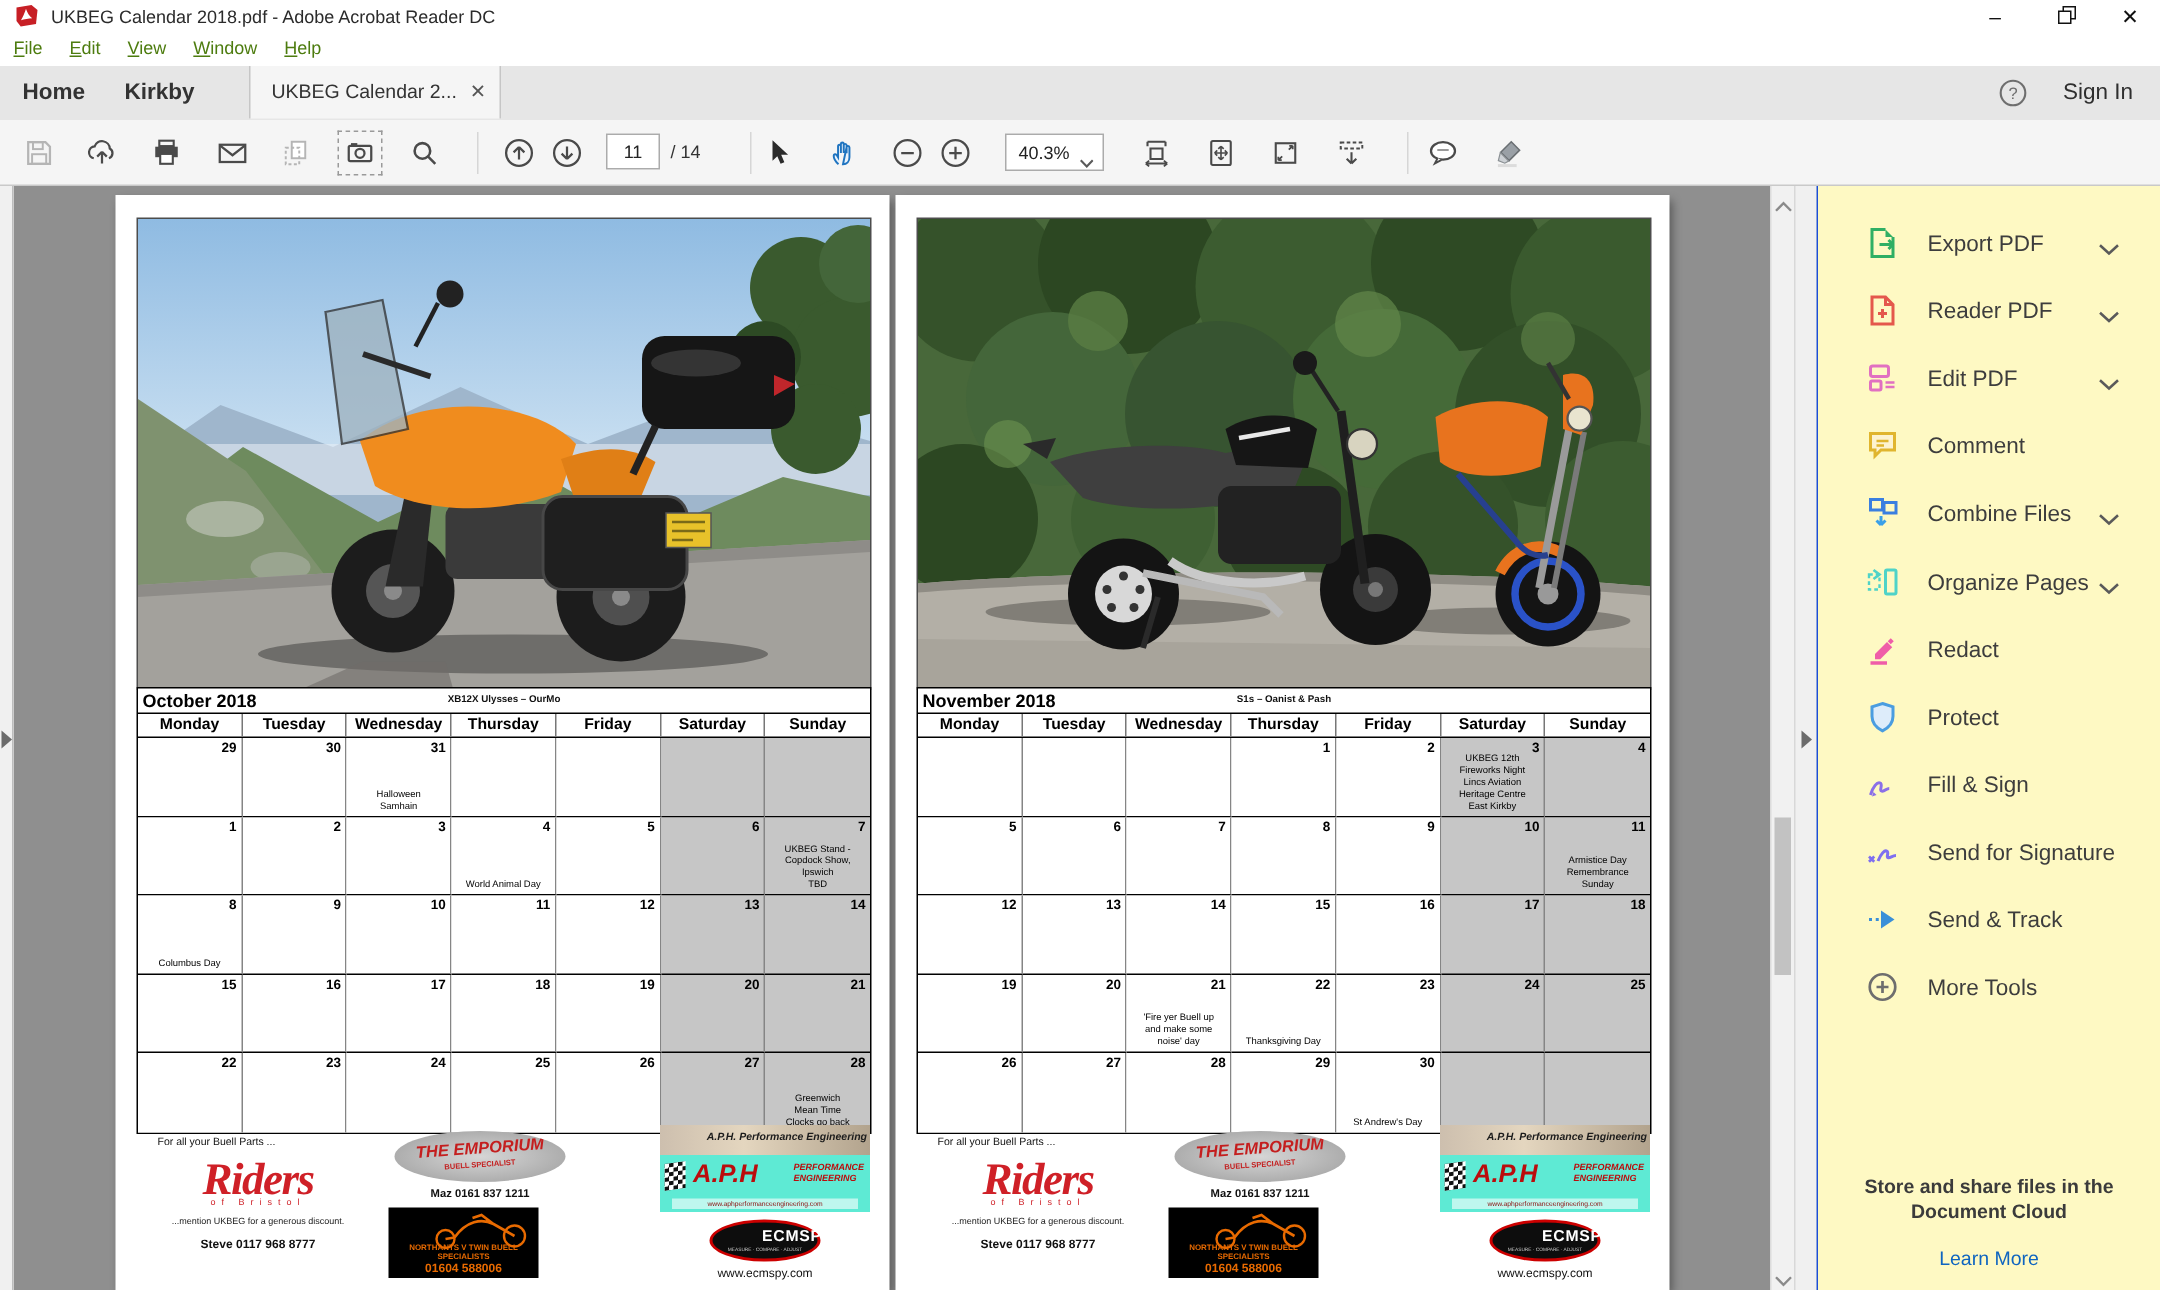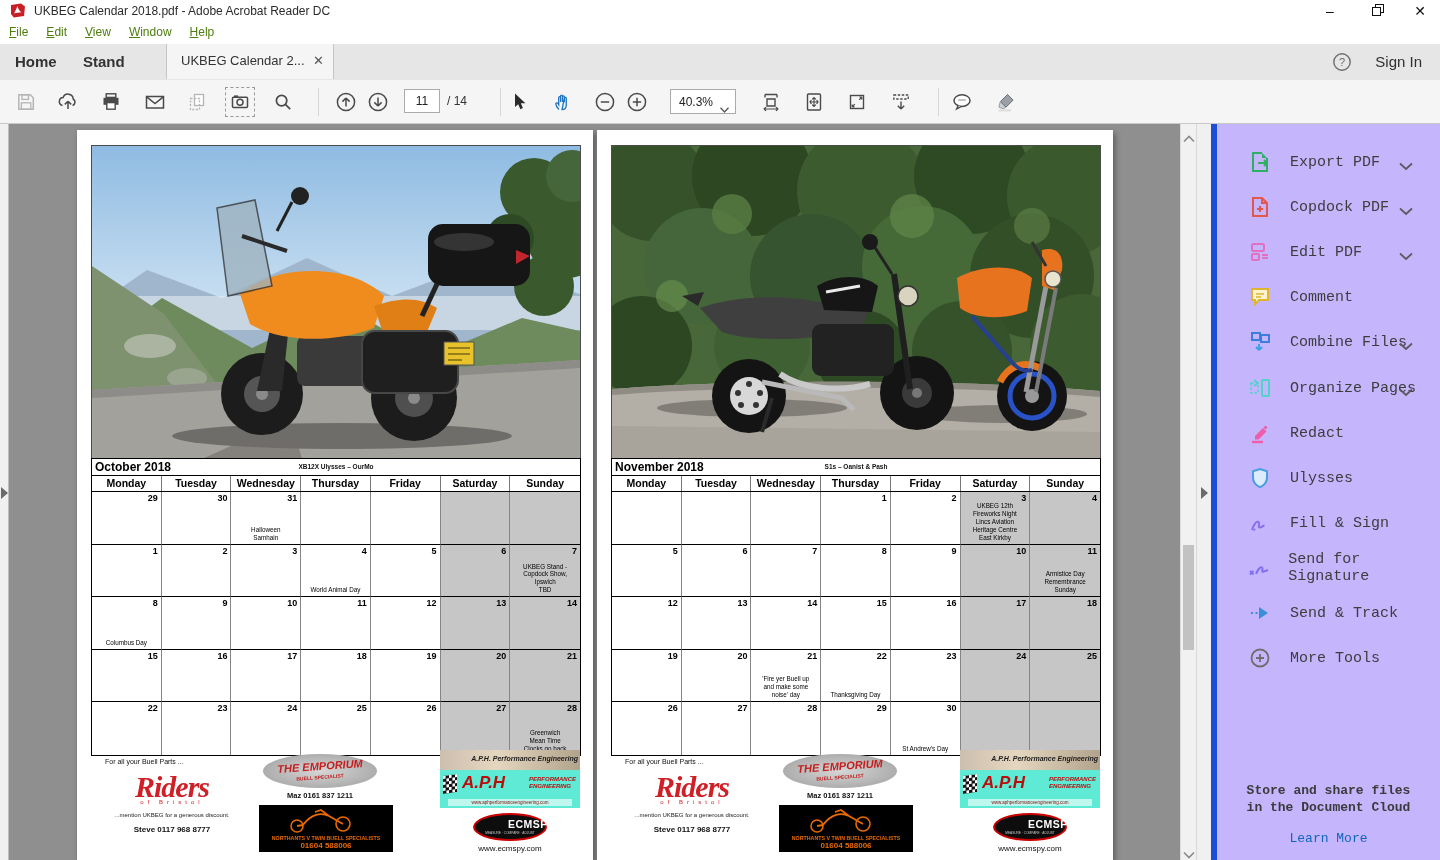--- a/index.html
+++ b/index.html
@@ -63,37 +63,37 @@
   .riders{position:absolute;left:6px;top:18px;width:150px;text-align:center;}
   .riders .big{font-family:"Liberation Serif",serif;font-style:italic;font-weight:bold;font-size:30px;color:#cf2027;letter-spacing:-1px;line-height:30px;}
   .riders .sub{font-size:6px;color:#cf2027;letter-spacing:4px;margin-top:-3px;}
   .riders .note{font-size:6px;color:#222;margin-top:7px;}
   .riders .phone{font-size:8px;font-weight:bold;color:#111;margin-top:7px;}
   .emporium{position:absolute;left:168px;top:0;width:122px;text-align:center;}
   .emp-oval{width:114px;height:34px;margin:0 auto;border-radius:50%;background:radial-gradient(#d6d6d6,#9c9c9c);position:relative;overflow:hidden;}
   .emp-line1{position:absolute;left:0;right:0;top:6px;font-size:11px;font-weight:bold;font-style:italic;color:#c41e1e;transform:rotate(-4deg);}
   .emp-line2{position:absolute;left:0;right:0;top:20px;font-size:5px;font-weight:bold;color:#c41e1e;transform:rotate(-4deg);}
   .emp-phone{font-size:7.5px;font-weight:bold;margin-top:3px;color:#111;}
-  .northants{width:134px;height:47px;background:#000;margin-top:5px;position:relative;}
+  .northants{width:100px;height:47px;background:#000;margin-top:5px;position:relative;}
   .nor-line1{position:absolute;left:0;right:0;bottom:11px;font-size:5.3px;font-weight:bold;color:#e86a00;}
   .nor-line2{position:absolute;left:0;right:0;bottom:2px;font-size:8px;font-weight:bold;color:#e86a00;}
   .aph{position:absolute;left:349px;top:-4px;width:140px;}
   .aph-photo{height:20px;background:linear-gradient(90deg,#cdbfae,#e4d6bf 40%,#b2a38d);position:relative;}
   .aph-photo span{position:absolute;right:2px;top:5px;font-size:7px;font-style:italic;font-weight:bold;color:#1c1c1c;white-space:nowrap;}
   .aph-pink{height:38px;background:#5eead4;position:relative;}
   .aph-check{position:absolute;left:3px;top:5px;width:14px;height:18px;background:repeating-conic-gradient(#111 0 25%,#fff 0 50%) 0 0/6px 6px;transform:skewY(-8deg);}
   .aph-name{position:absolute;left:22px;top:3px;font-size:17px;font-weight:bold;font-style:italic;color:#bb0c0c;}
   .aph-sub{position:absolute;right:4px;top:6px;text-align:left;font-size:6px;font-weight:bold;font-style:italic;color:#bb0c0c;line-height:7px;}
   .aph-url{position:absolute;left:8px;right:8px;bottom:2px;background:rgba(255,255,255,.6);font-size:4.5px;color:#8c0c0c;text-align:center;line-height:7px;}
   .ecmspy{width:74px;height:28px;margin:5px auto 0;background:#0d0d0d;border:2px solid #cc0000;border-radius:50%;text-align:center;box-sizing:border-box;}
   .ecm-name{font-size:10.5px;font-weight:bold;color:#fff;line-height:13px;margin-top:3px;letter-spacing:.5px;padding-left:33px;}
   .ecm-sub{font-size:3.2px;color:#c9c9c9;line-height:4px;}
   .ecm-url{text-align:center;font-size:8px;color:#111;margin-top:3px;}
   
-  .panel{position:absolute;left:1211px;top:124px;right:0;bottom:0;background:#c4b5fd;border-left:6px solid #1d4ed8;box-sizing:border-box;font-family:Liberation Mono, monospace;}
+  .panel{position:absolute;left:1211px;top:124px;right:0;bottom:0;background:#fef9c3;border-left:1px solid #1d4ed8;box-sizing:border-box;}
   .pitem{position:absolute;left:0;width:100%;height:44px;display:flex;align-items:center;padding-left:30px;box-sizing:border-box;}
   .picon{width:26px;height:26px;display:inline-flex;align-items:center;justify-content:center;}
   .plabel{margin-left:17px;font-size:15px;color:#3d3d3d;}
   .pchev{position:absolute;right:27px;top:18px;}
   .promo{position:absolute;left:0;right:0;top:658px;text-align:center;}
   .promo-title{font-size:13px;font-weight:bold;color:#3b3b3b;line-height:17px;padding:0 28px;}
   .promo-link{font-size:13px;color:#0f65c0;margin-top:15px;display:inline-block;}
 </style>
 </head>
 <body>
@@ -113,21 +113,21 @@
         <rect x="0.5" y="3.5" width="8" height="8" fill="#fff" stroke="#111"></rect>
       </svg>
   </span>
   <span class="winbtn" style="right:5px;">✕</span>
 </div>
 
 <div class="menubar"><span class="menu-item"><u>F</u>ile</span><span class="menu-item"><u>E</u>dit</span><span class="menu-item"><u>V</u>iew</span><span class="menu-item"><u>W</u>indow</span><span class="menu-item"><u>H</u>elp</span></div>
 
 <div class="tabbar">
   <span class="tab" style="left:15px;">Home</span>
-  <span class="tab" style="left:83px;">Stand</span>
+  <span class="tab" style="left:83px;">Kirkby</span>
   <div class="doctab">
     <span class="dt-label">UKBEG Calendar 2...</span>
     <span class="dt-close">✕</span>
   </div>
   <span class="helpcirc">
     <svg width="20" height="20" viewBox="0 0 20 20">
         <circle cx="10" cy="10" r="8.2" fill="none" stroke="#6e6e6e" stroke-width="1.4"></circle>
         <text x="10" y="14" text-anchor="middle" font-size="11" fill="#6e6e6e" font-family="Liberation Sans">?</text>
       </svg>
   </span>
@@ -773,21 +773,21 @@
           </svg></span>
       </div>
       <div class="pitem" style="top: 61px;">
         <span class="picon">
           <svg width="24" height="24" viewBox="0 0 24 24">
             <path d="M14 3H5v18h14V8z" fill="none" stroke="#e4584c" stroke-width="2"></path>
             <path d="M14 3v5h5" fill="none" stroke="#e4584c" stroke-width="2"></path>
             <path d="M9 14h6M12 11v6" stroke="#e4584c" stroke-width="2"></path>
           </svg>
         </span>
-        <span class="plabel">Copdock PDF</span>
+        <span class="plabel">Reader PDF</span>
         <span class="pchev"><svg width="14" height="9" viewBox="0 0 14 9">
             <path d="M1 1.5l6 5.5 6-5.5" fill="none" stroke="#5a5a5a" stroke-width="1.7"></path>
           </svg></span>
       </div>
       <div class="pitem" style="top: 106px;">
         <span class="picon">
           <svg width="24" height="24" viewBox="0 0 24 24">
             <rect x="4" y="4" width="12" height="7" rx="1.5" fill="none" stroke="#e170c1" stroke-width="2"></rect>
             <rect x="4" y="14" width="7" height="6" rx="1" fill="none" stroke="#e170c1" stroke-width="2"></rect>
             <path d="M14 15h6M14 18h6" stroke="#e170c1" stroke-width="1.8"></path>
@@ -842,21 +842,21 @@
           </svg>
         </span>
         <span class="plabel">Redact</span>
       </div>
       <div class="pitem" style="top: 332px;">
         <span class="picon">
           <svg width="24" height="24" viewBox="0 0 24 24">
             <path d="M12 3l7 2.2v6.3c0 4.8-3 7.8-7 9.7-4-1.9-7-4.9-7-9.7V5.2z" fill="#ddecfa" stroke="#4a9de0" stroke-width="2"></path>
           </svg>
         </span>
-        <span class="plabel">Ulysses</span>
+        <span class="plabel">Protect</span>
       </div>
       <div class="pitem" style="top: 377px;">
         <span class="picon">
           <svg width="24" height="24" viewBox="0 0 24 24">
             <path d="M4 19c1.5-5.5 4.5-9 6.5-8s-1 5 1 5.4 3-1.8 5-1.8" fill="none" stroke="#8a6fe8" stroke-width="2"></path>
             <path d="M5 20l3-1-2-2z" fill="#8a6fe8"></path>
           </svg>
         </span>
         <span class="plabel">Fill &amp; Sign</span>
       </div>

